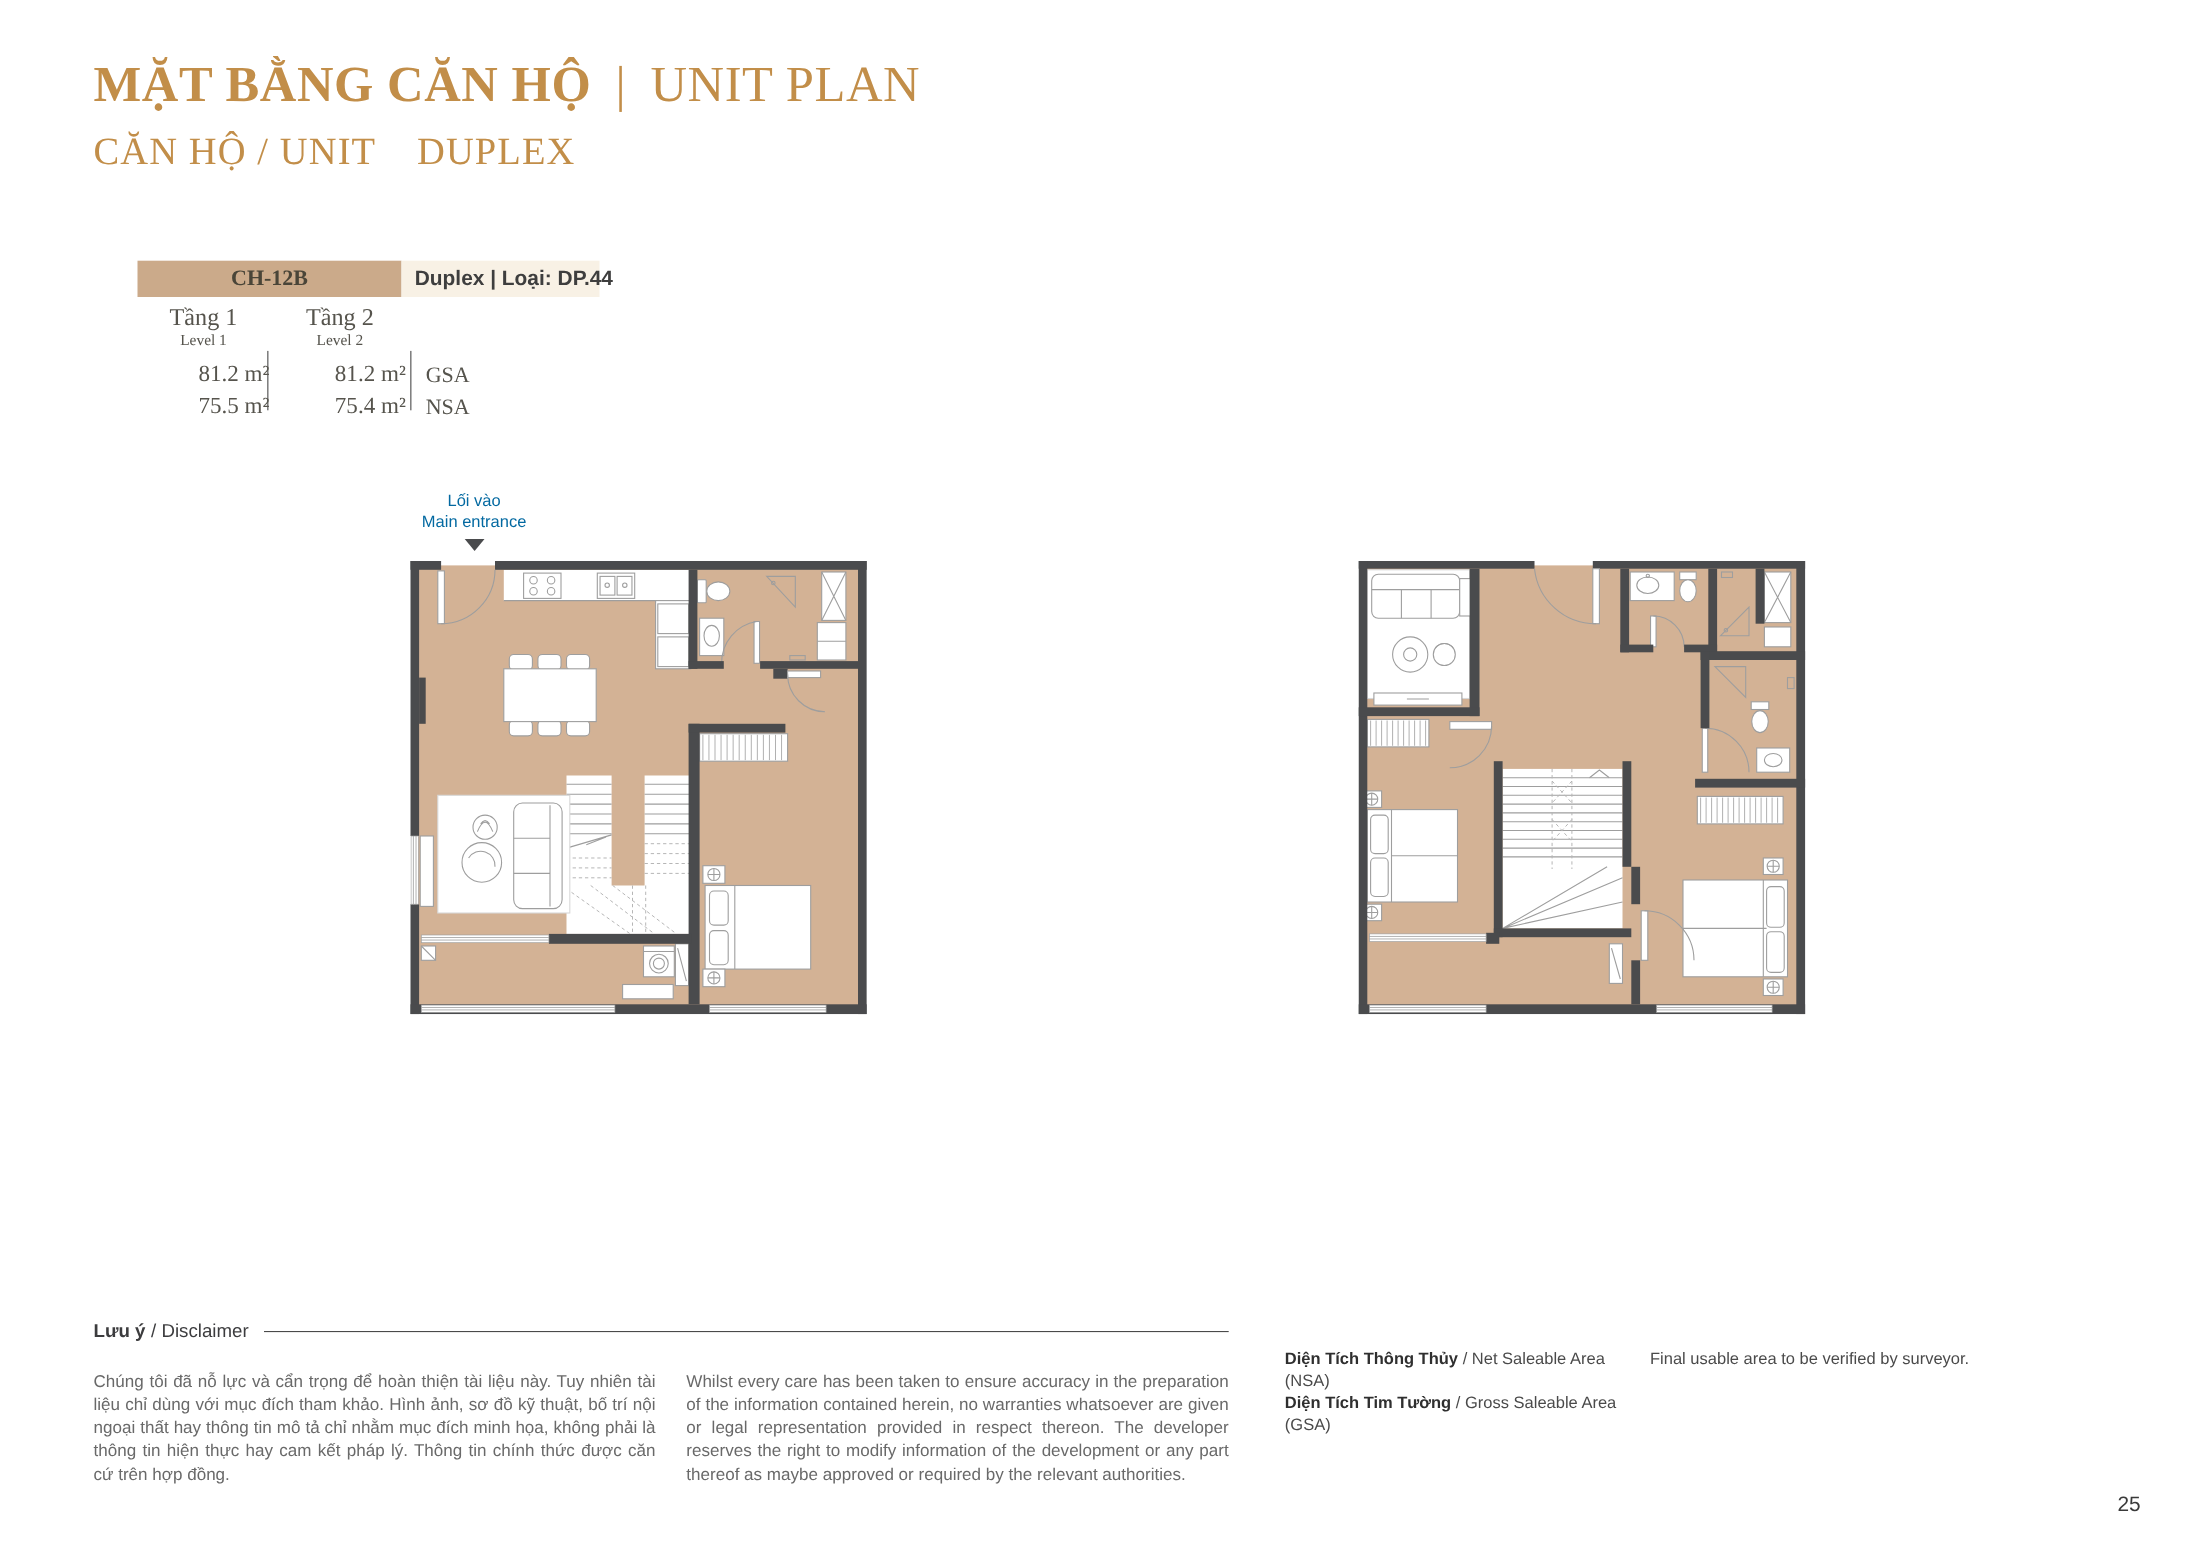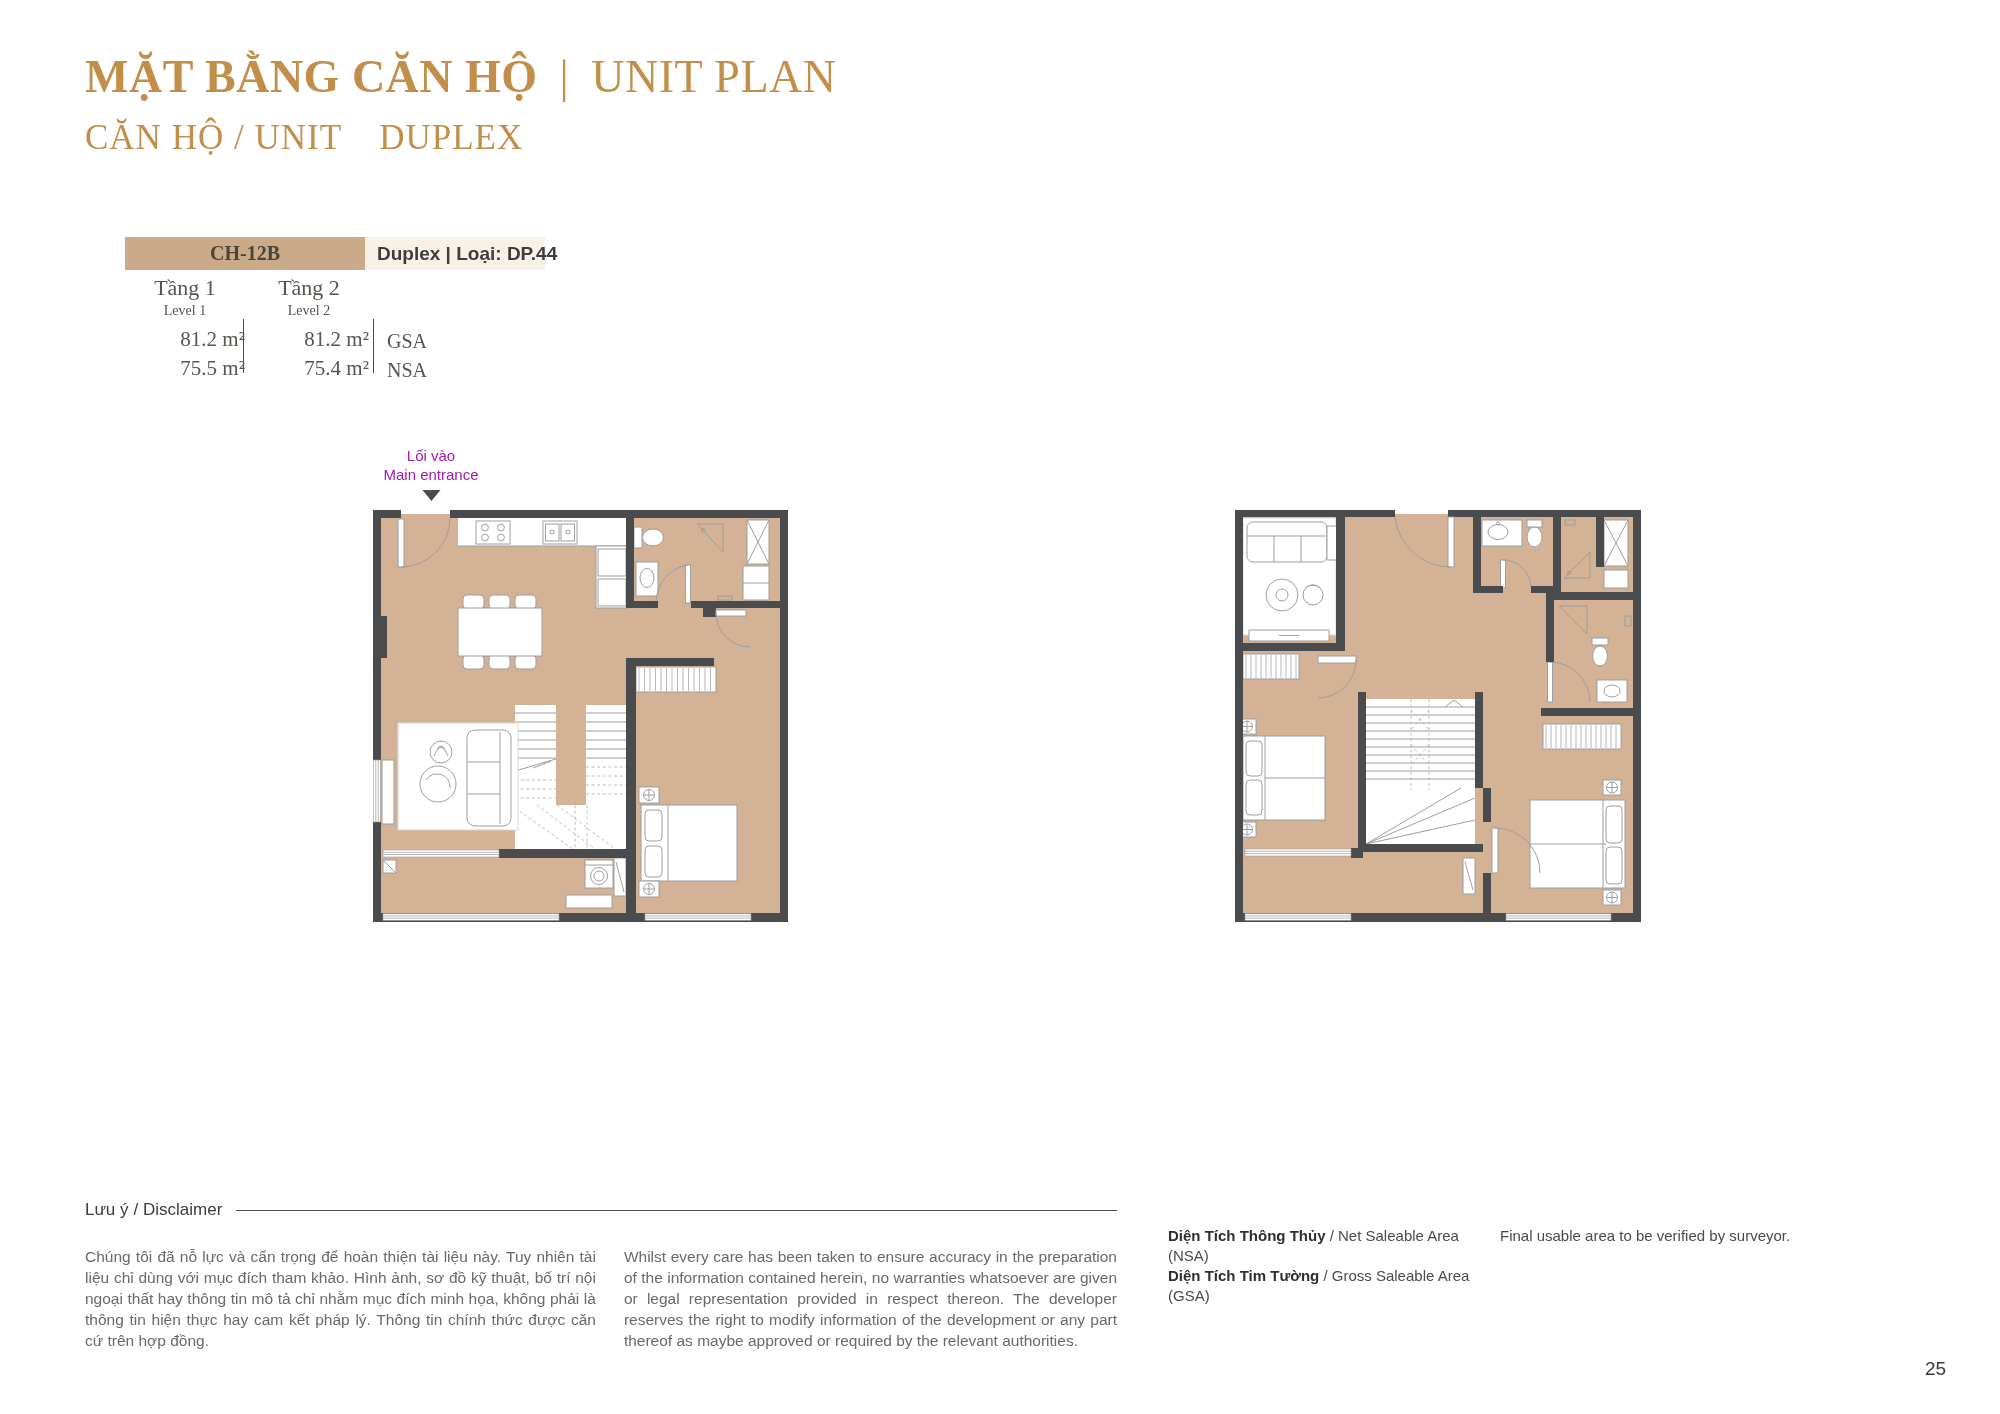--- a/index.html
+++ b/index.html
@@ -29,37 +29,37 @@
            color:#3E3E3E;font-weight:700;font-size:19px;line-height:33px;padding-left:12px;
            font-family:"Liberation Sans",sans-serif;white-space:nowrap;}
   .ui-col{position:absolute;top:38px;width:120px;text-align:center;}
   .ui-col .lvl{font-size:22px;}
   .ui-col .sub{font-size:14px;margin-top:2px;}
   .ui-vals{position:absolute;top:88px;width:120px;text-align:right;font-size:21px;line-height:29px;}
   .ui-units{position:absolute;left:262px;top:90px;font-size:20px;line-height:29px;}
   .ui-div{position:absolute;top:82px;width:1px;height:54px;background:#4A4A4A;}
   
   .entrance{position:absolute;left:431px;top:446px;transform:translateX(-50%);
-            text-align:center;font-size:15px;color:#a21caf;line-height:19px;}
+            text-align:center;font-size:15px;color:#0369a1;line-height:19px;}
   .entrance .tri{width:0;height:0;border-left:9px solid transparent;border-right:9px solid transparent;
                  border-top:11px solid var(--wall);margin:6px auto 0;}
   
   .plan{position:absolute;top:510px;}
   .plan.p1{left:373px;} .plan.p2{left:1235px;}
   svg .wall{fill:var(--wall);} svg .floor{fill:var(--floor);}
   svg .furn{fill:#fff;stroke:#9e9e9e;stroke-width:1;}
   svg .fline{fill:none;stroke:#9e9e9e;stroke-width:1;}
   svg .dash{fill:none;stroke:#b5b5b5;stroke-width:.9;stroke-dasharray:3 2.6;}
   svg .win{fill:#fff;stroke:#9e9e9e;stroke-width:.6;}
   svg .hatch{stroke:#9a9a9a;stroke-width:.7;fill:none;}
   svg .rug{fill:#fff;stroke:#d8d8d8;stroke-width:1;}
   
   .footer-block{position:absolute;top:1200px;}
   .fb-head{display:flex;align-items:center;font-size:17px;color:var(--text_dark);white-space:nowrap;}
-  .fb-head .b{font-weight:400;}
+  .fb-head .b{font-weight:700;}
   .fb-head .r{font-weight:400;margin-left:5px;}
   .fb-head .rule{flex:1;border-top:1.5px solid var(--rule);margin-left:14px;}
   .disclaimer{left:85px;width:1032px;}
   .disc-cols{display:flex;gap:28px;margin-top:26px;}
   .disc-cols p{font-size:15.5px;line-height:21px;color:var(--text_body);text-align:justify;}
   .disc-cols .vi{width:516px;} .disc-cols .en{width:498px;}
   .legend{left:1168px;width:749px;}
   .leg-cols{display:flex;gap:16px;margin-top:26px;font-size:15px;line-height:20px;}
   .leg-cols .c1{width:316px;} .leg-cols .c2{flex:1;}
   .leg-cols .bv{font-weight:700;color:#2F2F2F;}

